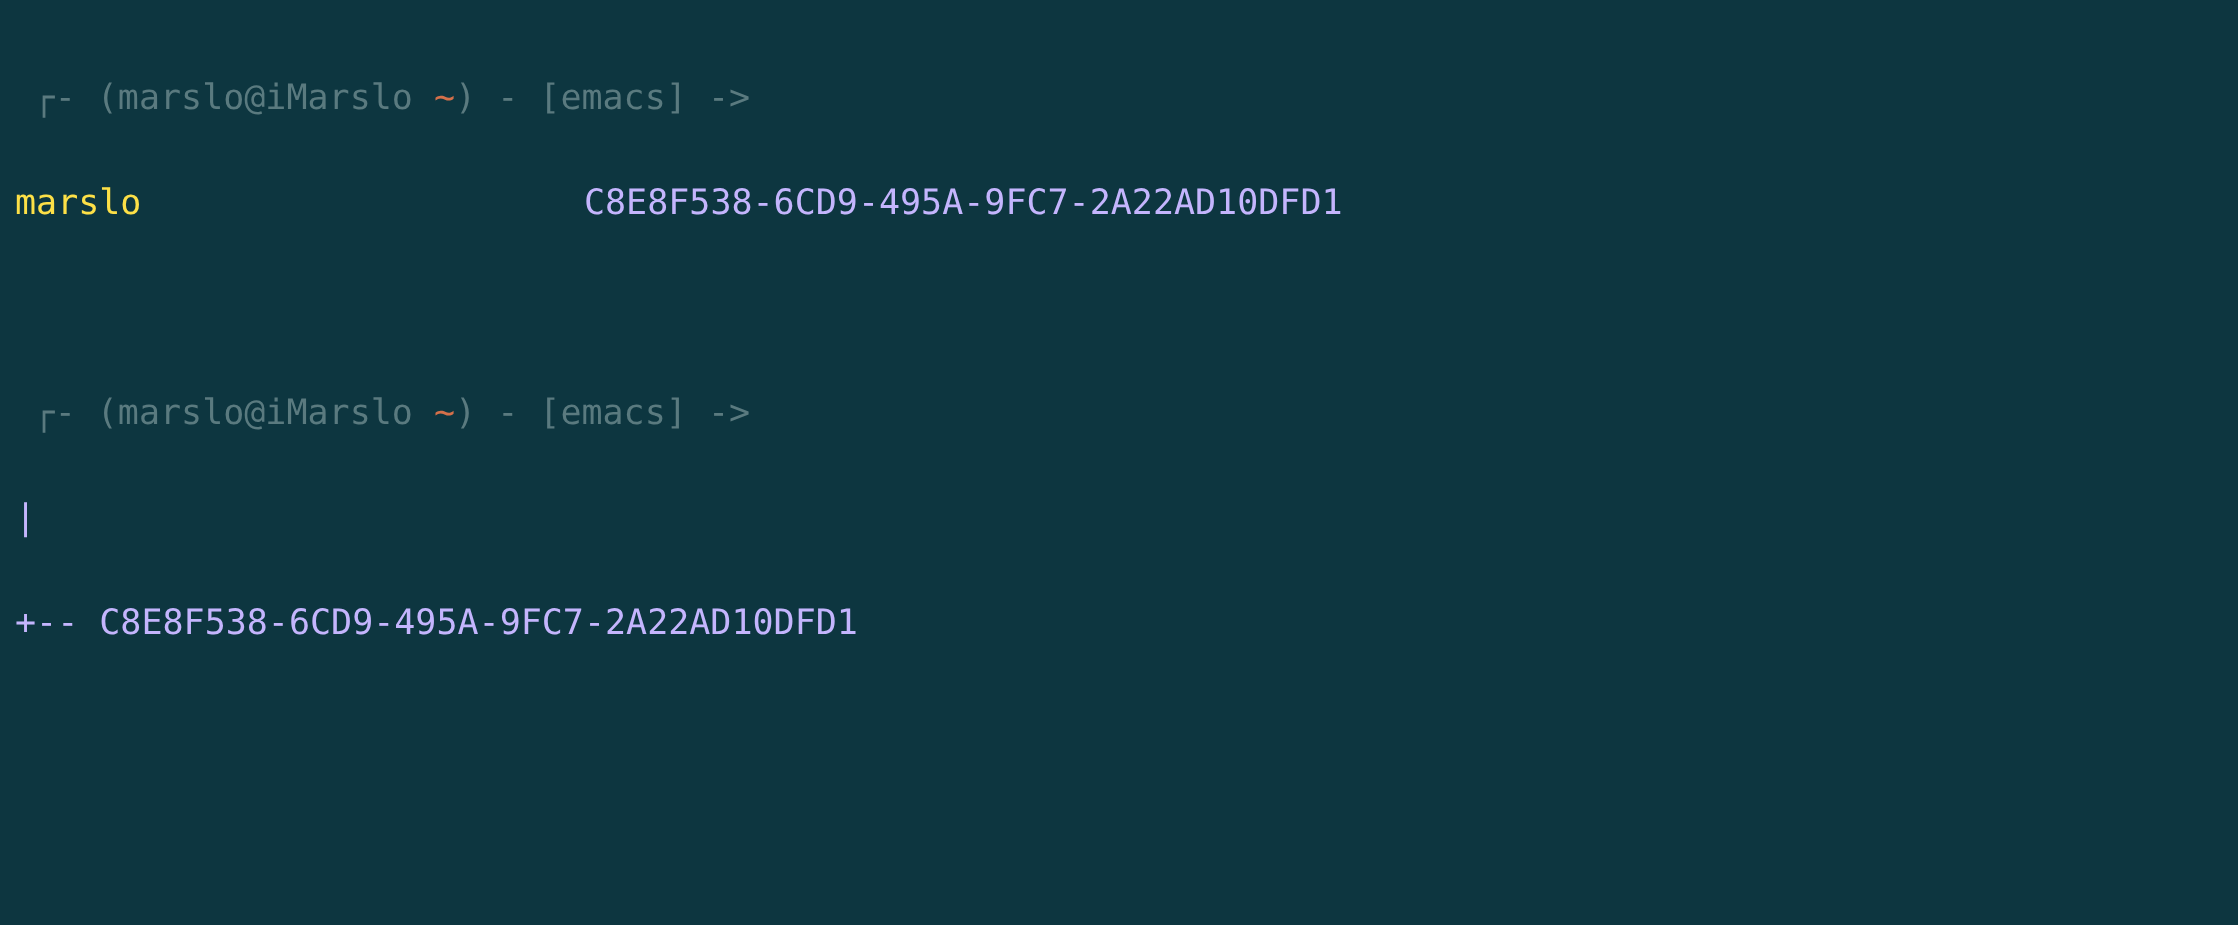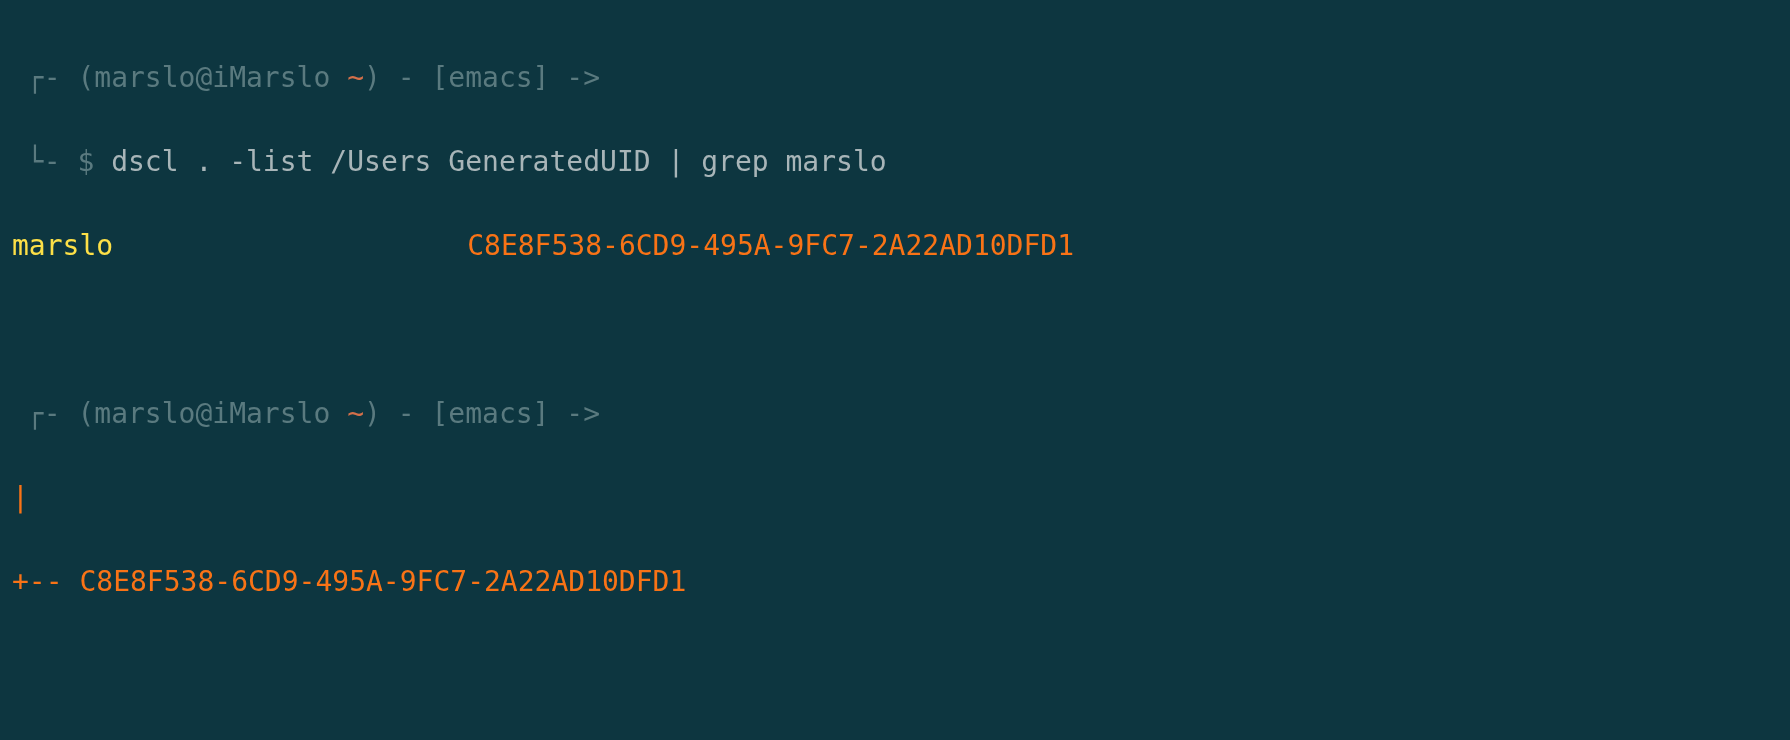--- a/index.html
+++ b/index.html
@@ -28,38 +28,37 @@
     .prompt-tilde {
       color: #d4704a;
     }
     .cmd {
       color: #a8b5b8;
     }
     .highlight-red {
       color: #fde047;
     }
     .output {
-      color: #f97316;
+      color: #c4b5fd;
       margin-top: 20px;
     }
     .line {
       padding: 0;
     }
     .no-indent {
       padding-left: 12px;
     }
     .indented {
       padding-left: 10px;
     }
   </style>
 </head>
 <body>
 
 <div class="terminal">
 <div class="line indented"><span class="dim"> ┌- </span><span class="dim">(marslo@iMarslo </span><span class="prompt-tilde">~</span><span class="dim">) - </span><span class="dim">[emacs]</span><span class="dim"> -&gt;</span></div>
-<div class="line indented"><span class="dim"> └- </span><span class="dim">$ </span><span class="cmd">dscl . -list /Users GeneratedUID | grep marslo</span></div>
 <div class="line no-indent"><span class="highlight-red">marslo</span><span class="output">                     </span><span class="output">C8E8F538-6CD9-495A-9FC7-2A22AD10DFD1</span></div>
 <div class="line">&nbsp;</div>
 <div class="line indented"><span class="dim"> ┌- </span><span class="dim">(marslo@iMarslo </span><span class="prompt-tilde">~</span><span class="dim">) - </span><span class="dim">[emacs]</span><span class="dim"> -&gt;</span></div>
 <div class="line no-indent"><span class="output">|</span></div>
 <div class="line no-indent"><span class="output">+-- C8E8F538-6CD9-495A-9FC7-2A22AD10DFD1</span></div>
 
 </div>
 
 </body></html>

